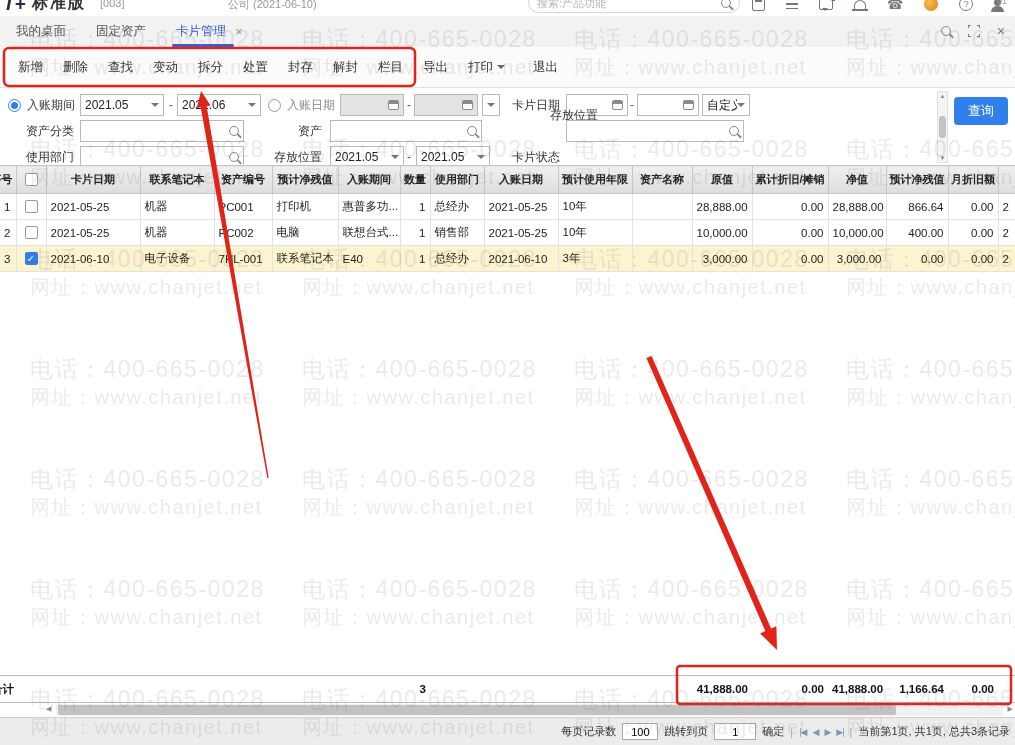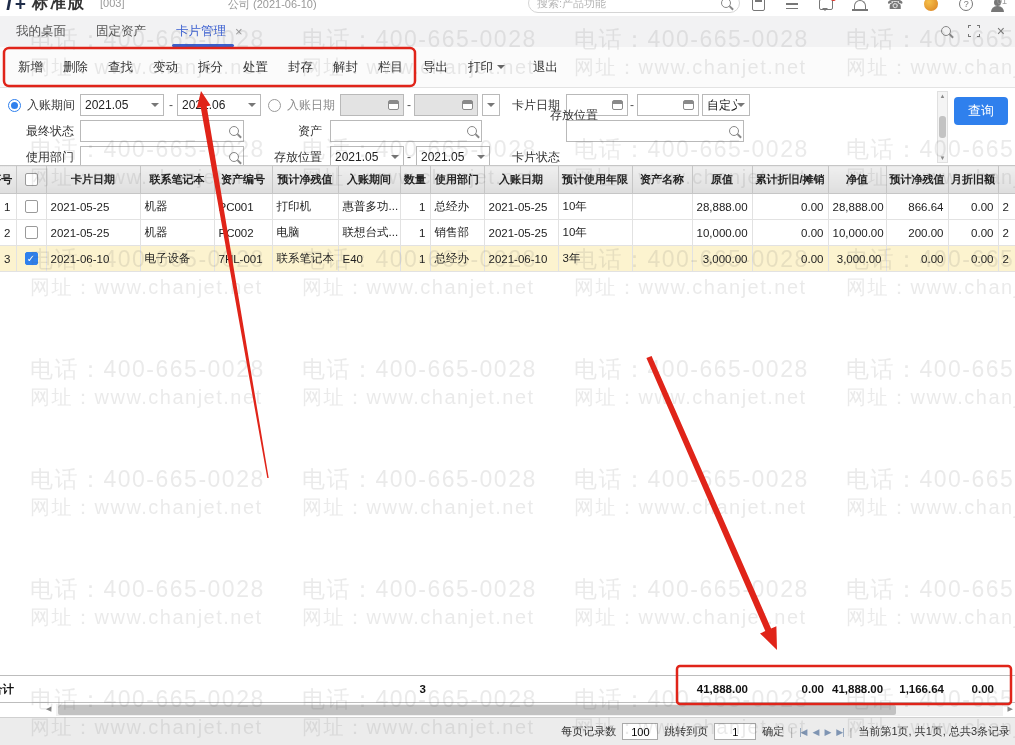--- a/index.html
+++ b/index.html
@@ -218,21 +218,21 @@
     <span class="dash" style="left:630px;top:6px;">-</span>
     <div class="ctrl" style="left:637px;top:6px;width:62px;">
       <span class="val"></span>
         <span class="cal"></span>
     </div>
     <div class="ctrl" style="left:702px;top:6px;width:48px;">
       <span class="val">自定义</span>
         <span class="dn"></span>
     </div>
 
-    <span class="f-lbl r" style="left:14px;top:32px;width:60px;">最终状态</span>
+    <span class="f-lbl r" style="left:14px;top:32px;width:60px;">资产分类</span>
     <div class="ctrl" style="left:80px;top:32px;width:164px;">
       <span class="val"></span>
         <span class="lens"></span>
     </div>
     <span class="f-lbl r" style="left:274px;top:32px;width:48px;">资产</span>
     <div class="ctrl" style="left:330px;top:32px;width:152px;">
       <span class="val"></span>
         <span class="lens"></span>
     </div>
     <span class="f-lbl r" style="left:512px;top:16px;width:48px;margin-left:38px;">存放位置</span>
@@ -346,21 +346,21 @@
             <td>电脑</td>
             <td>联想台式...</td>
             <td class="r">1</td>
             <td>销售部</td>
             <td>2021-05-25</td>
             <td>10年</td>
             <td></td>
             <td class="r">10,000.00</td>
             <td class="r">0.00</td>
             <td class="r">10,000.00</td>
-            <td class="r">200.00</td>
+            <td class="r">400.00</td>
             <td class="r">0.00</td>
             <td>2</td>
           </tr>
           <tr class="sel">
             <td>3</td>
             <td>
               <div class="cb checked">✓</div>
             </td>
             <td>2021-06-10</td>
             <td>电子设备</td>

